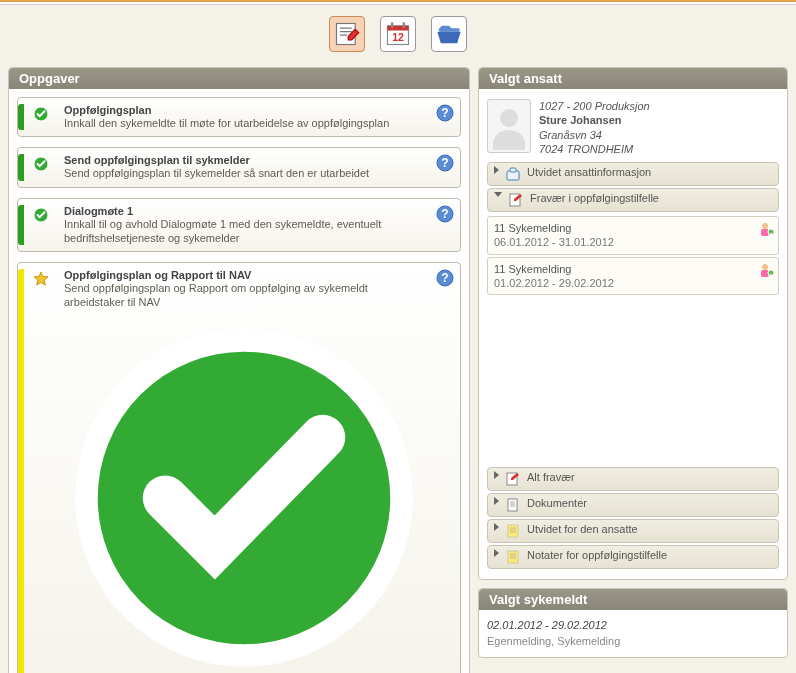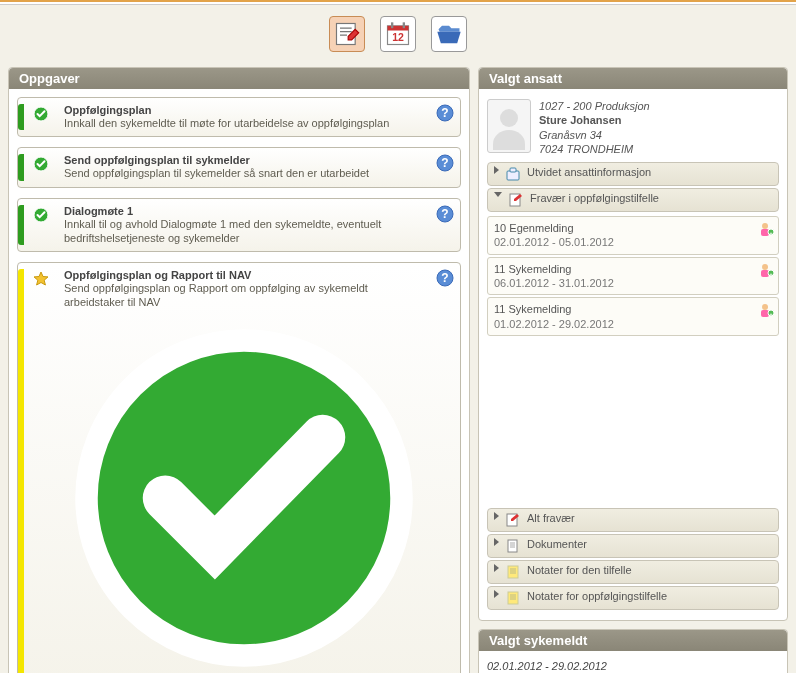--- a/index.html
+++ b/index.html
@@ -315,30 +315,20 @@
               <svg width="14" height="14" viewBox="0 0 14 14">
                   <rect x="1" y="1" width="10" height="12" fill="#fff" stroke="#888"></rect>
                   <path d="M5 6 l6 -5 l2 2 l-6 5 l-2 0 z" fill="#d33"></path>
                 </svg>
             </span>
             <span>Fravær i oppfølgingstilfelle</span>
           </div>
 
           <div class="absence-list" id="absence-list">
               <div class="absence-item">
-                <div class="ai-title">10 Egenmelding</div>
-                <div class="ai-dates">02.01.2012 - 05.01.2012</div>
-                <div class="absence-person-icon"><svg viewBox="0 0 16 16">
-                    <circle cx="7" cy="5" r="3" fill="#f4c28a"></circle>
-                    <rect x="3" y="8" width="8" height="7" rx="2" fill="#f6a"></rect>
-                    <circle cx="13" cy="11" r="3" fill="#5b5" stroke="#fff"></circle>
-                    <text x="13" y="14" text-anchor="middle" font-size="6" fill="#fff">+</text>
-                  </svg></div>
-              </div>
-              <div class="absence-item">
                 <div class="ai-title">11 Sykemelding</div>
                 <div class="ai-dates">06.01.2012 - 31.01.2012</div>
                 <div class="absence-person-icon"><svg viewBox="0 0 16 16">
                     <circle cx="7" cy="5" r="3" fill="#f4c28a"></circle>
                     <rect x="3" y="8" width="8" height="7" rx="2" fill="#f6a"></rect>
                     <circle cx="13" cy="11" r="3" fill="#5b5" stroke="#fff"></circle>
                     <text x="13" y="14" text-anchor="middle" font-size="6" fill="#fff">+</text>
                   </svg></div>
               </div>
               <div class="absence-item">
@@ -376,21 +366,21 @@
             <span>Dokumenter</span>
           </div>
           <div class="acc-row">
             <span class="acc-arrow arrow-right"></span>
             <span class="acc-icon">
               <svg width="14" height="14" viewBox="0 0 14 14">
                   <rect x="2" y="1" width="10" height="12" fill="#ffe97a" stroke="#cc9"></rect>
                   <path d="M4 4h6M4 6h6M4 8h6" stroke="#bb8"></path>
                 </svg>
             </span>
-            <span>Notater for den tilfelle</span>
+            <span>Utvidet for den ansatte</span>
           </div>
           <div class="acc-row">
             <span class="acc-arrow arrow-right"></span>
             <span class="acc-icon">
               <svg width="14" height="14" viewBox="0 0 14 14">
                   <rect x="2" y="1" width="10" height="12" fill="#ffe97a" stroke="#cc9"></rect>
                   <path d="M4 4h6M4 6h6M4 8h6" stroke="#bb8"></path>
                 </svg>
             </span>
             <span>Notater for oppfølgingstilfelle</span>

